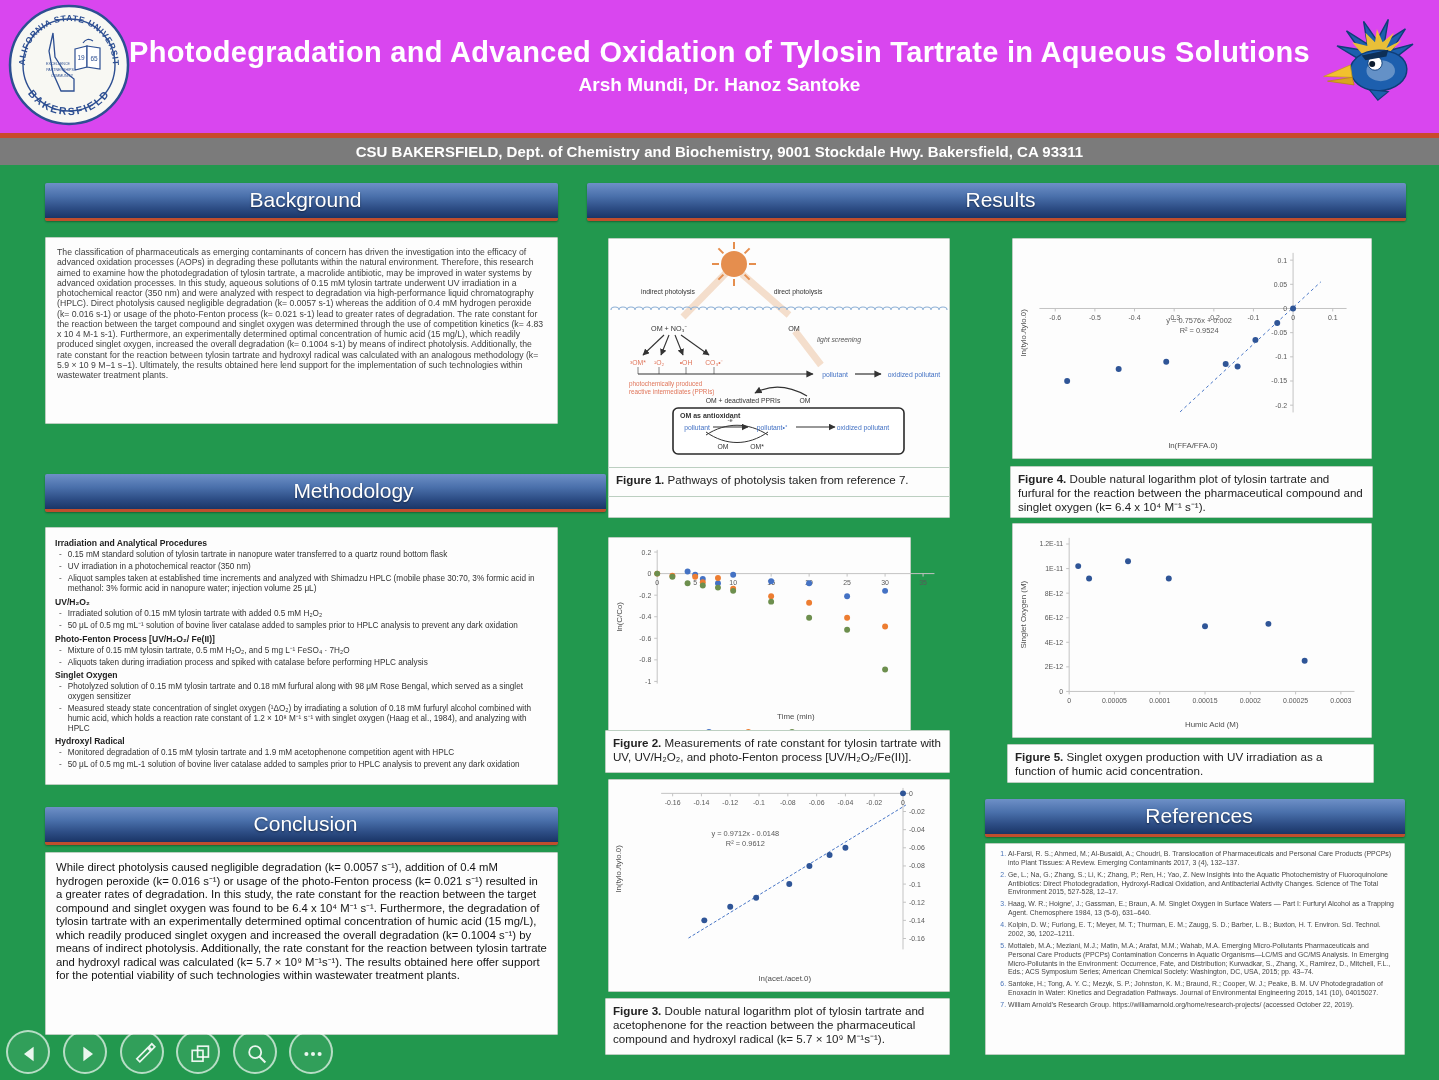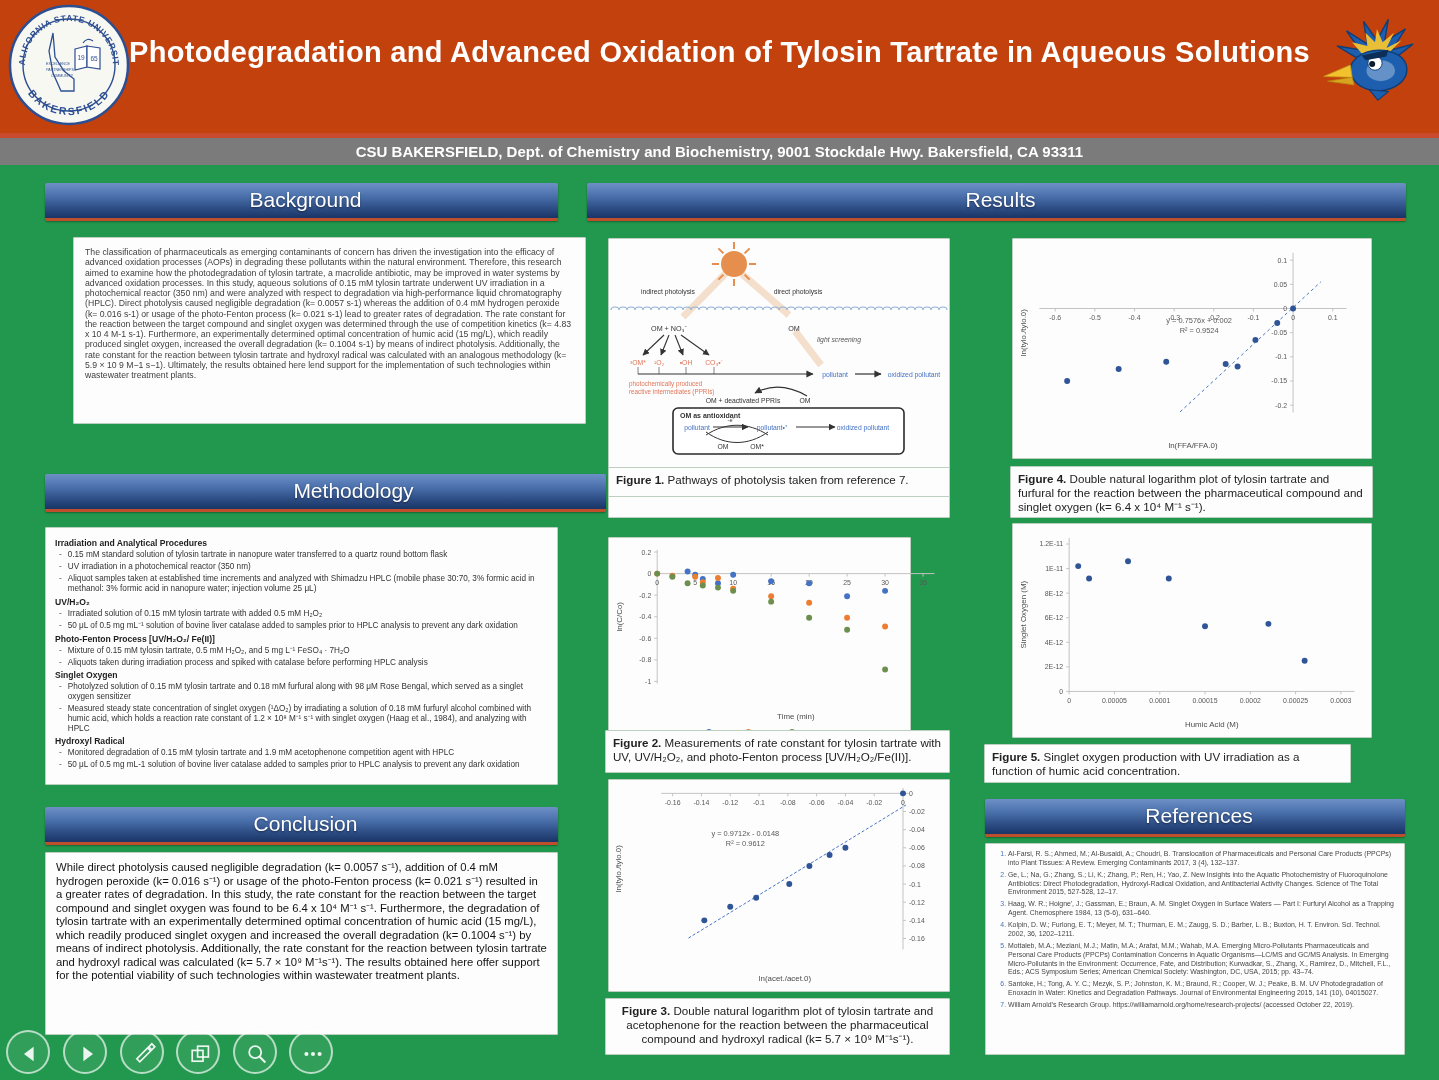--- a/index.html
+++ b/index.html
@@ -1,39 +1,39 @@
 <!DOCTYPE html>
 <html><head>
 <meta charset="utf-8">
 <title>Poster</title>
 <style>
   html,body{margin:0;padding:0;background:#111;}
   #stage{position:relative;width:1439px;height:1080px;background:#22984e;overflow:hidden;
          font-family:"Liberation Sans",sans-serif;}
   
-  #topbar{position:absolute;left:0;top:0;width:1439px;height:133px;background:#c2410c;}
+  #topbar{position:absolute;left:0;top:0;width:1439px;height:133px;background:#d946ef;}
   #poster-title{position:absolute;left:0;top:36px;width:1439px;text-align:center;color:#fff;
     font-size:29px;font-weight:bold;letter-spacing:.3px;}
   #poster-authors{position:absolute;left:0;top:74px;width:1439px;text-align:center;color:#fff;
     font-size:19px;font-weight:bold;}
   #orange-strip{position:absolute;left:0;top:133px;width:1439px;height:5px;background:#c94a2c;}
   #gray-strip{position:absolute;left:0;top:138px;width:1439px;height:27px;background:#7b7b7b;}
   #affiliation{display:block;text-align:center;color:#ffffff;font-weight:bold;font-size:15px;line-height:27px;}
   .logo{position:absolute;}
   
   .sec-head{position:absolute;height:35px;border-radius:2px;
     background:linear-gradient(180deg,#6e90c7 0%,#4a70ab 38%,#2d4d85 72%,#1a3566 100%);
     border-bottom:3px solid #bf4e2d;box-shadow:0 1px 2px rgba(0,0,0,.35);}
   .sec-head span{display:block;text-align:center;color:#fff;font-size:21px;line-height:34px;
     text-shadow:0 1px 2px rgba(0,0,0,.45);margin-left:8px;}
   
   .box{position:absolute;background:#fdfdfd;border:1px solid #bccfc1;border-radius:1px;box-sizing:border-box;}
   .caption{font-size:11.6px;color:#222;line-height:1.22;padding:5px 7px;}
   .caption b{font-weight:bold;}
-  #bg-body{padding:9px 11px;font-size:8.7px;line-height:1.18;color:#3e3e3e;margin-left:28px;}
+  #bg-body{padding:9px 11px;font-size:8.7px;line-height:1.18;color:#3e3e3e;}
   #conclusion-body{padding:8px 10px;font-size:11.3px;line-height:1.2;color:#141414;}
   
   #meth-box{padding:7px 9px;font-size:8.2px;color:#333;}
   .meth-h{font-weight:bold;color:#1d1d1d;font-size:8.6px;margin:3px 0 2px 0;}
   .bullet{display:flex;margin:0 0 2.5px 4px;line-height:1.18;}
   .bullet::before{content:"-";margin-right:6px;color:#555;}
   
   #ref-box{padding:6px 8px 6px 4px;}
   #ref-box ol{margin:0;padding-left:18px;font-size:6.9px;line-height:1.26;color:#454545;}
   #ref-box li{margin-bottom:3.5px;}
@@ -52,20 +52,21 @@
     border:2px solid rgba(255,255,255,.65);background:rgba(255,255,255,.07);box-sizing:border-box;}
   .navbtn svg{position:absolute;left:10px;top:10px;}
 </style>
 </head>
 <body>
 
 <div id="stage">
 
   <div id="topbar">
     <div id="poster-title">Photodegradation and Advanced Oxidation of Tylosin Tartrate in Aqueous Solutions</div>
+    <div id="poster-authors">Arsh Mundi, Dr. Hanoz Santoke</div>
   </div>
 
   <div class="logo" style="left:7px;top:3px;">
     <svg width="124" height="124" viewBox="0 0 124 124">
       <circle cx="62" cy="62" r="59" fill="#f8f8f3" stroke="#2d4f92" stroke-width="2.5"></circle>
       <circle cx="62" cy="62" r="46" fill="none" stroke="#2d4f92" stroke-width="1.4"></circle>
       <defs>
         <path id="sTop" d="M18,62 A44,44 0 0 1 106,62" fill="none"></path>
         <path id="sBot" d="M12,62 A50,50 0 0 0 112,62" fill="none"></path>
       </defs>
@@ -353,21 +354,21 @@
         <circle cx="181.36046511627907" cy="105.0674157303371" r="3" fill="#2f5597"></circle>
         <circle cx="147.93023255813955" cy="118.80337078651687" r="3" fill="#2f5597"></circle>
         <circle cx="121.76744186046513" cy="127.96067415730337" r="3" fill="#2f5597"></circle>
         <circle cx="95.6046511627907" cy="141.69662921348316" r="3" fill="#2f5597"></circle>
         <text x="177" y="203" fill="#4d4d4d" font-size="8" text-anchor="middle">ln(acet./acet.0)</text>
         <text x="12" y="89.5" fill="#4d4d4d" font-size="8" text-anchor="middle" transform="rotate(-90 12 89.5)">ln(tylo./tylo.0)</text>
         <text x="137" y="56.9" fill="#595959" font-size="7.5" text-anchor="middle">y = 0.9712x - 0.0148</text>
         <text x="137" y="66.9" fill="#595959" font-size="7.5" text-anchor="middle">R² = 0.9612</text>
       </svg>
   </div>
-  <div class="box caption" style="left:605px;top:998px;width:345px;height:57px;text-align:center;">
+  <div class="box caption" style="left:605px;top:998px;width:345px;height:57px;">
     <b>Figure 3.</b>
     <span>Double natural logarithm plot of tylosin tartrate and acetophenone for the reaction between the pharmaceutical compound and hydroxyl radical (k= 5.7 × 10⁹ M⁻¹s⁻¹).</span>
   </div>
 
   <div class="box" style="left:1012px;top:238px;width:360px;height:221px;">
     <svg id="chart-fig4" class="chart" width="358" height="219" viewBox="0 0 360 221">
         <line x1="26" y1="70.10606060606061" x2="336" y2="70.10606060606061" stroke="#c2c2c2" stroke-width="1"></line>
         <line x1="282" y1="14" x2="282" y2="175" stroke="#c2c2c2" stroke-width="1"></line>
         <line x1="42.000000000000014" y1="70.10606060606061" x2="42.000000000000014" y2="73.10606060606061" stroke="#c2c2c2" stroke-width="1"></line>
         <text x="42.000000000000014" y="82.10606060606061" fill="#595959" font-size="7" text-anchor="middle">-0.6</text>
@@ -455,21 +456,21 @@
         <circle cx="76.11428571428571" cy="54.92000000000001" r="3" fill="#2f5597"></circle>
         <circle cx="115.42857142857142" cy="37.56000000000002" r="3" fill="#2f5597"></circle>
         <circle cx="156.57142857142856" cy="54.92000000000001" r="3" fill="#2f5597"></circle>
         <circle cx="193.1428571428571" cy="103.28000000000002" r="3" fill="#2f5597"></circle>
         <circle cx="257.1428571428571" cy="100.8" r="3" fill="#2f5597"></circle>
         <circle cx="293.71428571428567" cy="138" r="3" fill="#2f5597"></circle>
         <text x="200" y="205" fill="#4d4d4d" font-size="8" text-anchor="middle">Humic Acid (M)</text>
         <text x="12" y="91.5" fill="#4d4d4d" font-size="8" text-anchor="middle" transform="rotate(-90 12 91.5)">Singlet Oxygen (M)</text>
       </svg>
   </div>
-  <div class="box caption" style="left:984px;top:744px;width:367px;height:39px;">
+  <div class="box caption" style="left:1007px;top:744px;width:367px;height:39px;">
     <b>Figure 5.</b>
     <span>Singlet oxygen production with UV irradiation as a function of humic acid concentration.</span>
   </div>
 
   <div class="box" id="ref-box" style="left:985px;top:843px;width:420px;height:212px;">
     <ol>
       <li>Al-Farsi, R. S.; Ahmed, M.; Al-Busaidi, A.; Choudri, B. Translocation of Pharmaceuticals and Personal Care Products (PPCPs) into Plant Tissues: A Review. Emerging Contaminants 2017, 3 (4), 132–137.</li>
       <li>Ge, L.; Na, G.; Zhang, S.; Li, K.; Zhang, P.; Ren, H.; Yao, Z. New Insights into the Aquatic Photochemistry of Fluoroquinolone Antibiotics: Direct Photodegradation, Hydroxyl-Radical Oxidation, and Antibacterial Activity Changes. Science of The Total Environment 2015, 527-528, 12–17.</li>
       <li>Haag, W. R.; Hoigne', J.; Gassman, E.; Braun, A. M. Singlet Oxygen in Surface Waters — Part I: Furfuryl Alcohol as a Trapping Agent. Chemosphere 1984, 13 (5-6), 631–640.</li>
       <li>Kolpin, D. W.; Furlong, E. T.; Meyer, M. T.; Thurman, E. M.; Zaugg, S. D.; Barber, L. B.; Buxton, H. T. Environ. Sci. Technol. 2002, 36, 1202–1211.</li>

